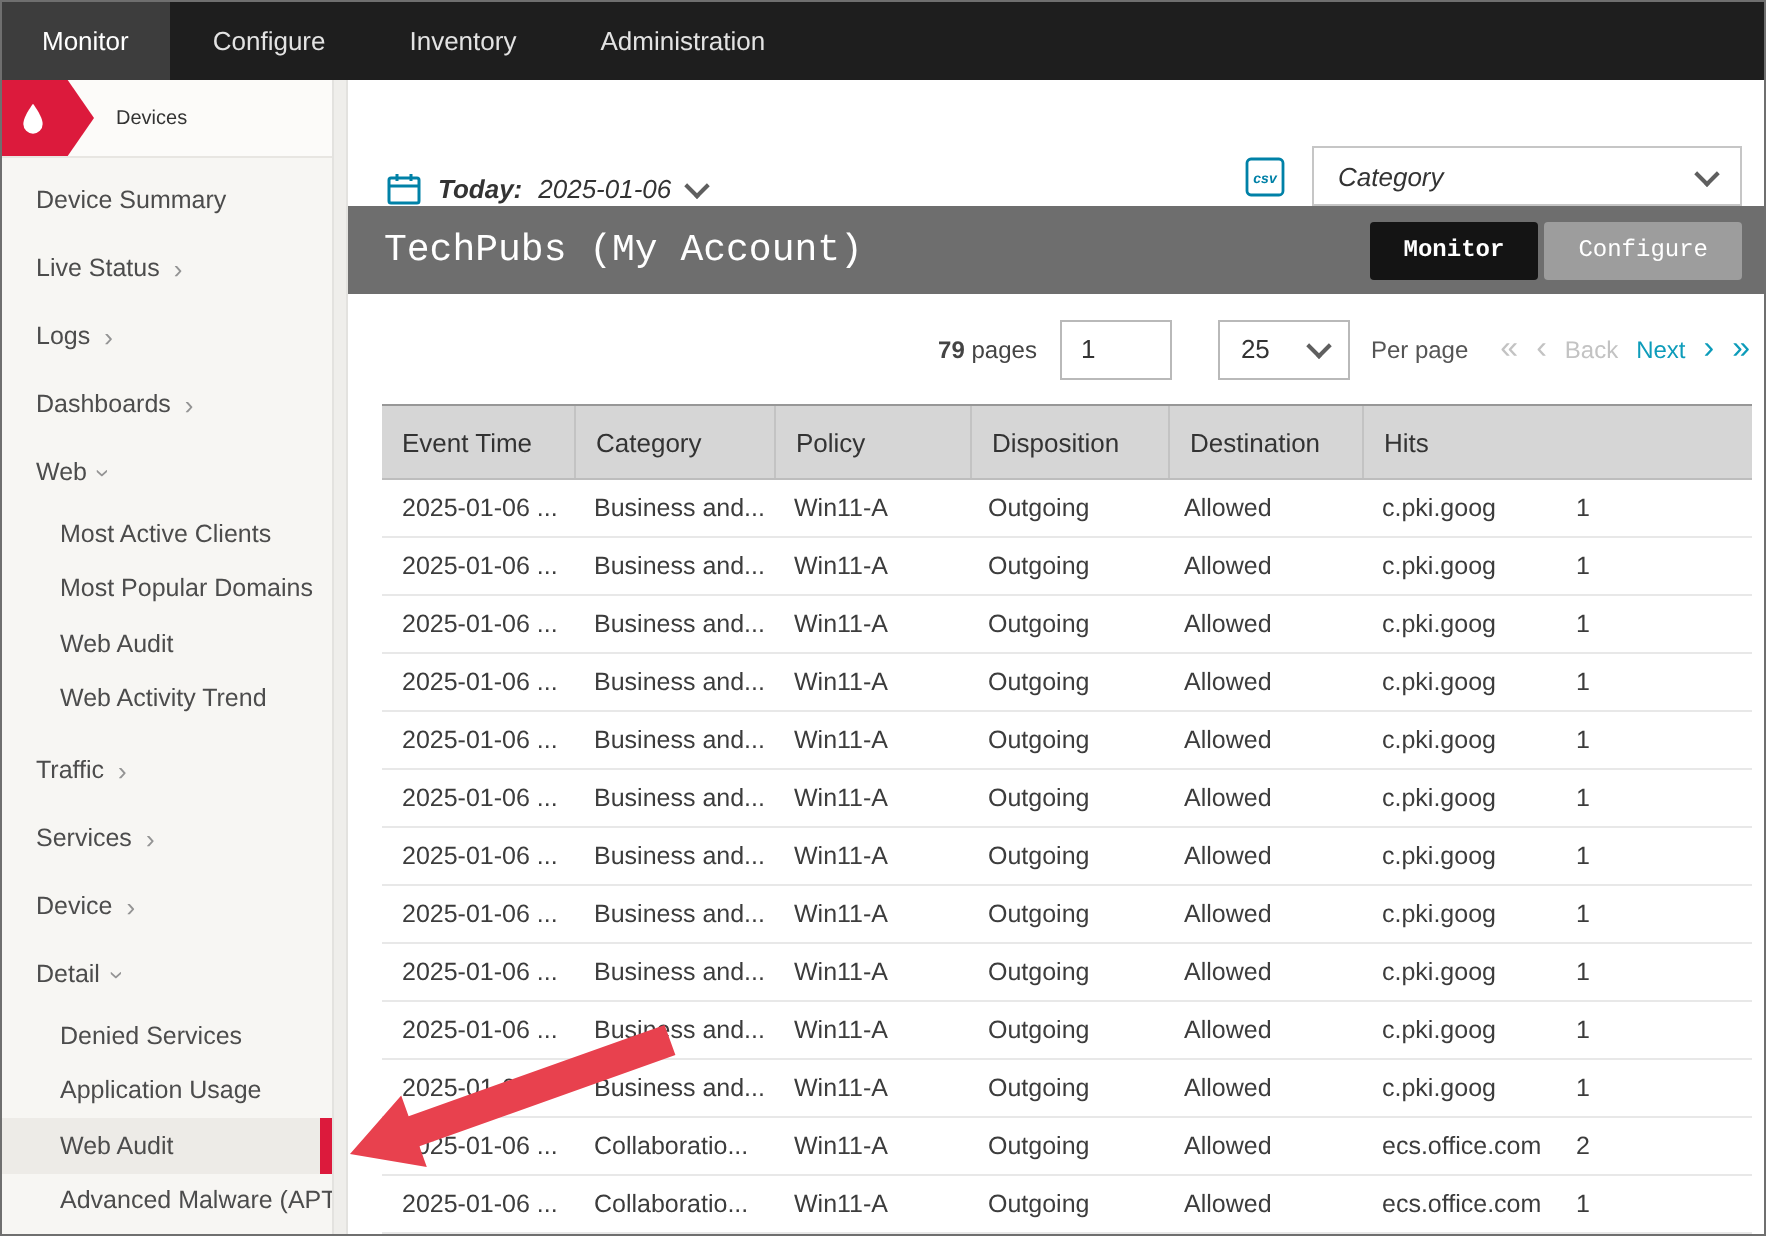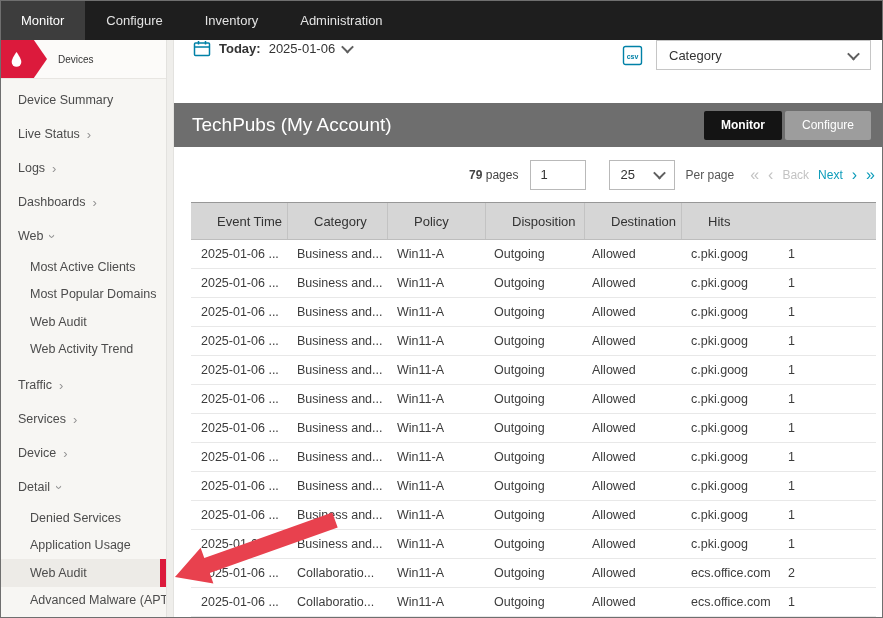--- a/index.html
+++ b/index.html
@@ -28,30 +28,30 @@
   .sb-item{display:flex;align-items:center;height:34px;padding:0 8px 0 18px;font-size:12.5px;color:#4c4c4c;cursor:pointer;position:relative;white-space:nowrap;}
   .sb-item.sub{height:27.5px;padding-left:30px;}
   .sb-item.sub + .sb-item:not(.sub){margin-top:5px;}
   .sb-item.selected{background:#edebe7;}
   .sel-bar{position:absolute;right:0;top:0;bottom:0;width:6px;background:var(--brand-red,#dc1a3c);}
   .chev{color:#949494;font-size:13px;margin-left:7px;line-height:1;}
   .chev.down{transform:rotate(90deg);display:inline-block;}
 
   
   .main{position:absolute;top:40px;left:174px;right:0;bottom:0;background:#fff;}
-  .toolbar{height:63px;display:flex;align-items:flex-start;padding:0 12px 0 19px;}
+  .toolbar{height:63px;display:flex;align-items:flex-end;padding:0 12px 0 19px;font-style:italic;}
   .date-group{display:flex;align-items:center;gap:8px;cursor:pointer;}
   .date-label{font-size:13px;font-weight:bold;color:#333;}
   .date-value{font-size:13px;color:#333;}
   .caret{width:7px;height:7px;border-right:2px solid #5f5f5f;border-bottom:2px solid #5f5f5f;transform:rotate(45deg) translate(-1px,-1px);flex:0 0 auto;}
   .toolbar-right{margin-left:auto;display:flex;align-items:center;gap:13px;}
   .select-box{width:215px;height:30px;border:1px solid #c6c6c6;background:#fff;display:flex;align-items:center;padding:0 12px;font-size:13px;color:#333;cursor:pointer;box-sizing:border-box;}
   .select-box .caret{margin-left:auto;}
 
-  .account-bar{height:44px;background:#6e6e6e;display:flex;align-items:center;padding:0 12px 0 18px;}
+  .account-bar{height:44px;background:#6e6e6e;display:flex;align-items:center;padding:0 12px 0 18px;font-family:Liberation Mono, monospace;}
   .account-title{color:#fff;font-size:19px;}
   .mode-buttons{margin-left:auto;display:flex;gap:3px;}
   .mode-btn{height:29px;padding:0 17px;font-size:12px;color:#fff;display:flex;align-items:center;border-radius:2px;cursor:pointer;}
   .mode-btn.active{background:#141414;font-weight:bold;}
   .mode-btn.inactive{background:#9d9d9d;}
 
   .pagination{height:55px;display:flex;align-items:center;justify-content:flex-end;padding-right:8px;font-size:12px;color:#444;}
   .pg-pages{margin-right:12px;}
   .pg-pages b{font-weight:bold;}
   .pg-input{width:56px;height:30px;border:1px solid #b9b9b9;font-size:13px;padding:0 9px;color:#333;font-family:inherit;box-sizing:border-box;border-radius:0;}
@@ -60,21 +60,21 @@
   .pg-perpage{margin-left:10px;color:#555;}
   .pg-nav{display:flex;align-items:center;gap:9px;margin-left:16px;}
   .pg-arrow{font-size:16px;line-height:1;cursor:pointer;}
   .pg-link{font-size:12px;cursor:pointer;}
   .dis{color:#c3c3c3;}
   .ena{color:var(--accent-teal,#0d9cba);}
 
   
   .table{margin-left:17px;width:685px;}
   .thead{display:flex;background:#d6d6d6;border-top:1px solid #979797;border-bottom:1px solid #bdbdbd;height:38px;box-sizing:border-box;}
-  .th{display:flex;align-items:center;padding-left:26px;font-size:13px;color:#333;border-left:1px solid #c3c3c3;cursor:pointer;box-sizing:border-box;white-space:nowrap;overflow:hidden;}
+  .th{display:flex;align-items:center;padding-left:10px;font-size:13px;color:#333;border-left:1px solid #c3c3c3;cursor:pointer;box-sizing:border-box;white-space:nowrap;overflow:hidden;}
   .th:first-child{border-left:none;}
   .tr{display:flex;height:29px;border-bottom:1px solid #e8e8e8;background:#fff;box-sizing:border-box;}
   .td{display:flex;align-items:center;padding-left:10px;font-size:12.5px;color:#3c3c3c;white-space:nowrap;overflow:hidden;box-sizing:border-box;}
   .col0{width:96px;}.col1{width:100px;}.col2{width:97px;}.col3{width:98px;}
   .col4{width:99px;}.col5{width:97px;}.col6{width:98px;}
 
   .arrow-svg{position:absolute;left:160px;top:500px;z-index:150;pointer-events:none;}
 </style>
 </head>
 <body>

